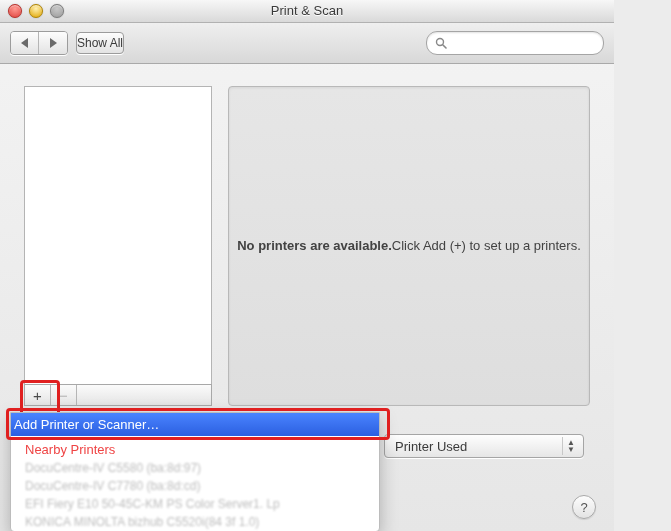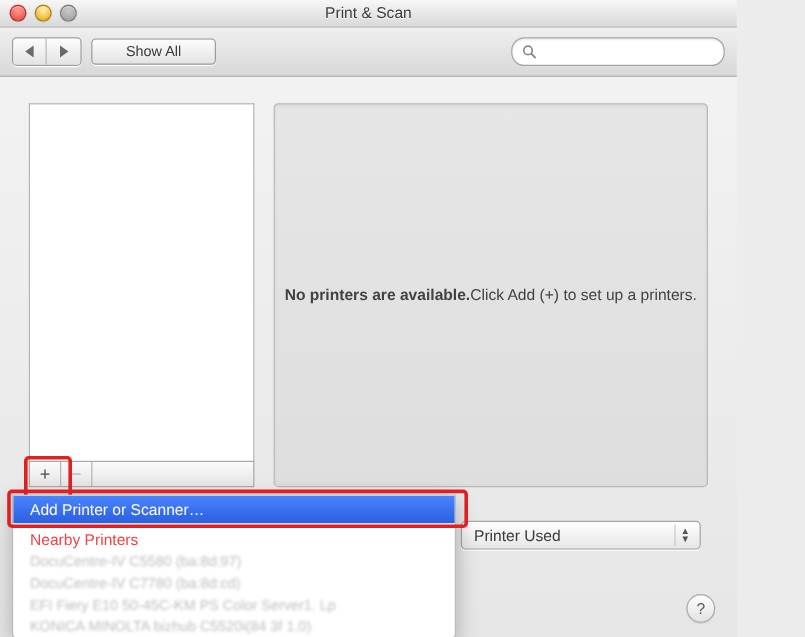--- a/index.html
+++ b/index.html
@@ -64,21 +64,21 @@
     width: 28px; height: 22px;
     background: linear-gradient(#fdfdfd,#e3e3e3);
     border: none;
     border-right: 1px solid #b5b5b5;
     display:flex;align-items:center;justify-content:center;
     color:#6a6a6a;
   }
   .segbtn button:last-child { border-right:none; }
   .pillbtn {
     height: 22px;
-    padding: 0 28px;
+    padding: 0 0;
     border: 1px solid #9c9c9c;
     border-radius: 4px;
     background: linear-gradient(#fdfdfd,#e3e3e3);
     font-size: 12px;
     color:#3a3a3a;
     box-shadow: 0 1px 0 #fff;
     text-align: center;
   }
   .spacer { flex:1; }
   .search {
@@ -177,21 +177,21 @@
   .popup-highlight {
     position:absolute;
     left: 6px; top: 344px;
     width: 378px; height: 26px;
     border: 3px solid #e02020;
     border-radius: 4px;
     pointer-events:none;
     z-index: 5;
   }
   .popup .menuitem {
-    padding: 4px 14px;
+    padding: 4px 3px;
     font-size: 13px;
   }
   .popup .menuitem.sel {
     background: linear-gradient(#4a84ff,#2b5fe0);
     color: #fff;
   }
   .popup .section-label {
     padding: 6px 14px 2px;
     color: #ef4444;
     font-size: 13px;

